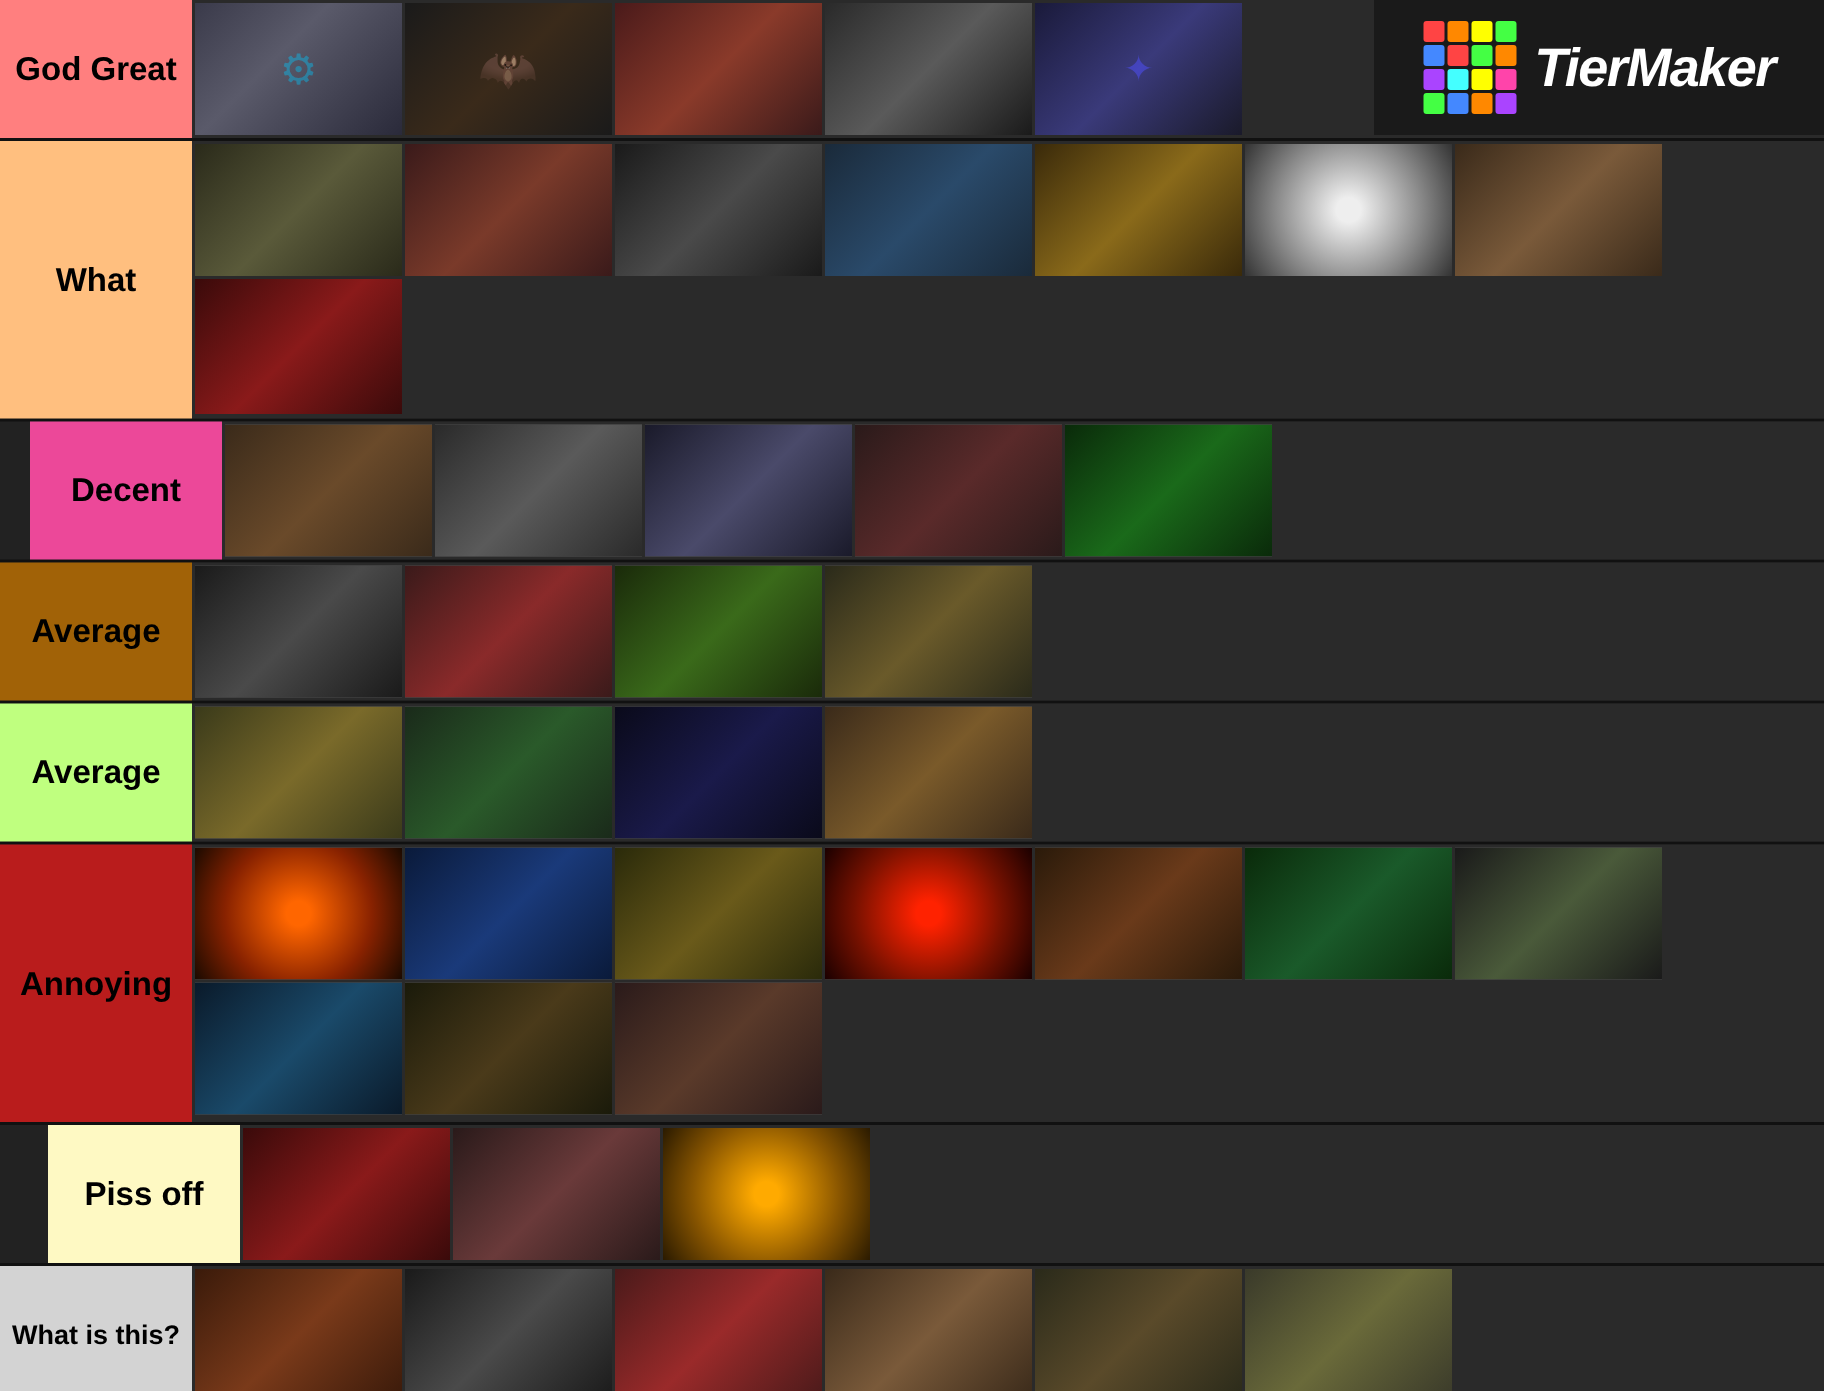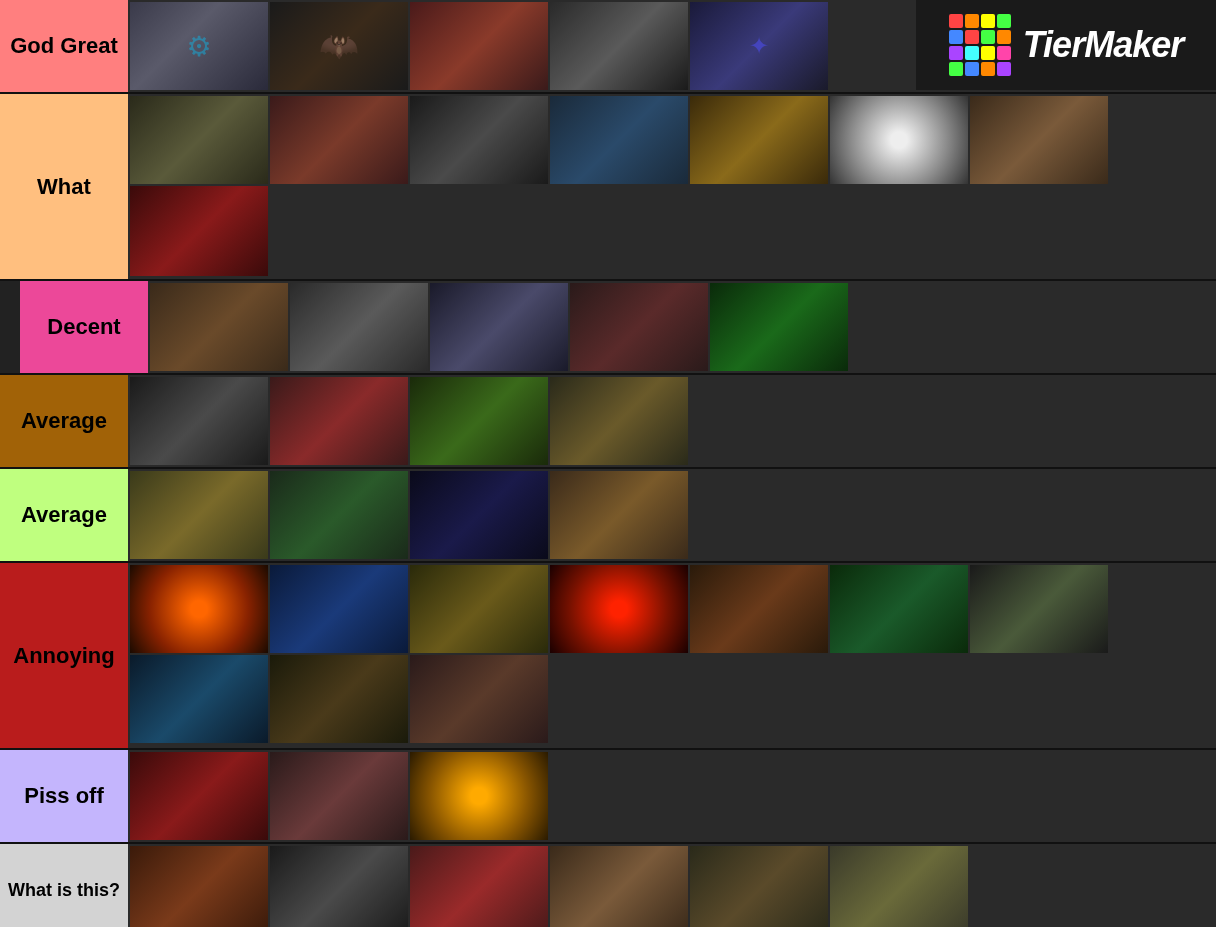--- a/index.html
+++ b/index.html
@@ -90,21 +90,21 @@
       font-style: italic;
     }
 
     
     .color-god { background-color: #ff7f7f; }
     .color-great { background-color: #ffbf7f; }
     .color-decent { background-color: #ec4899; margin-left: 20px; }
     .color-average { background-color: #a16207; }
     .color-boring { background-color: #bfff7f; }
     .color-annoying { background-color: #b91c1c; }
-    .color-pissoff { background-color: #c4b5fd; }
+    .color-pissoff { background-color: #fef9c3; margin-left: 32px; }
     .color-whatisthis { background-color: #d3d3d3; }
 
     
     .gi-1 { background: linear-gradient(135deg, #3a3a4a 0%, #5a5a6a 40%, #2a2a3a 100%); }
   </style>
 </head>
 <body>
 
 <div class="tier-row" style="min-height:92px;">
   <div class="tier-label color-god">God Great</div>

